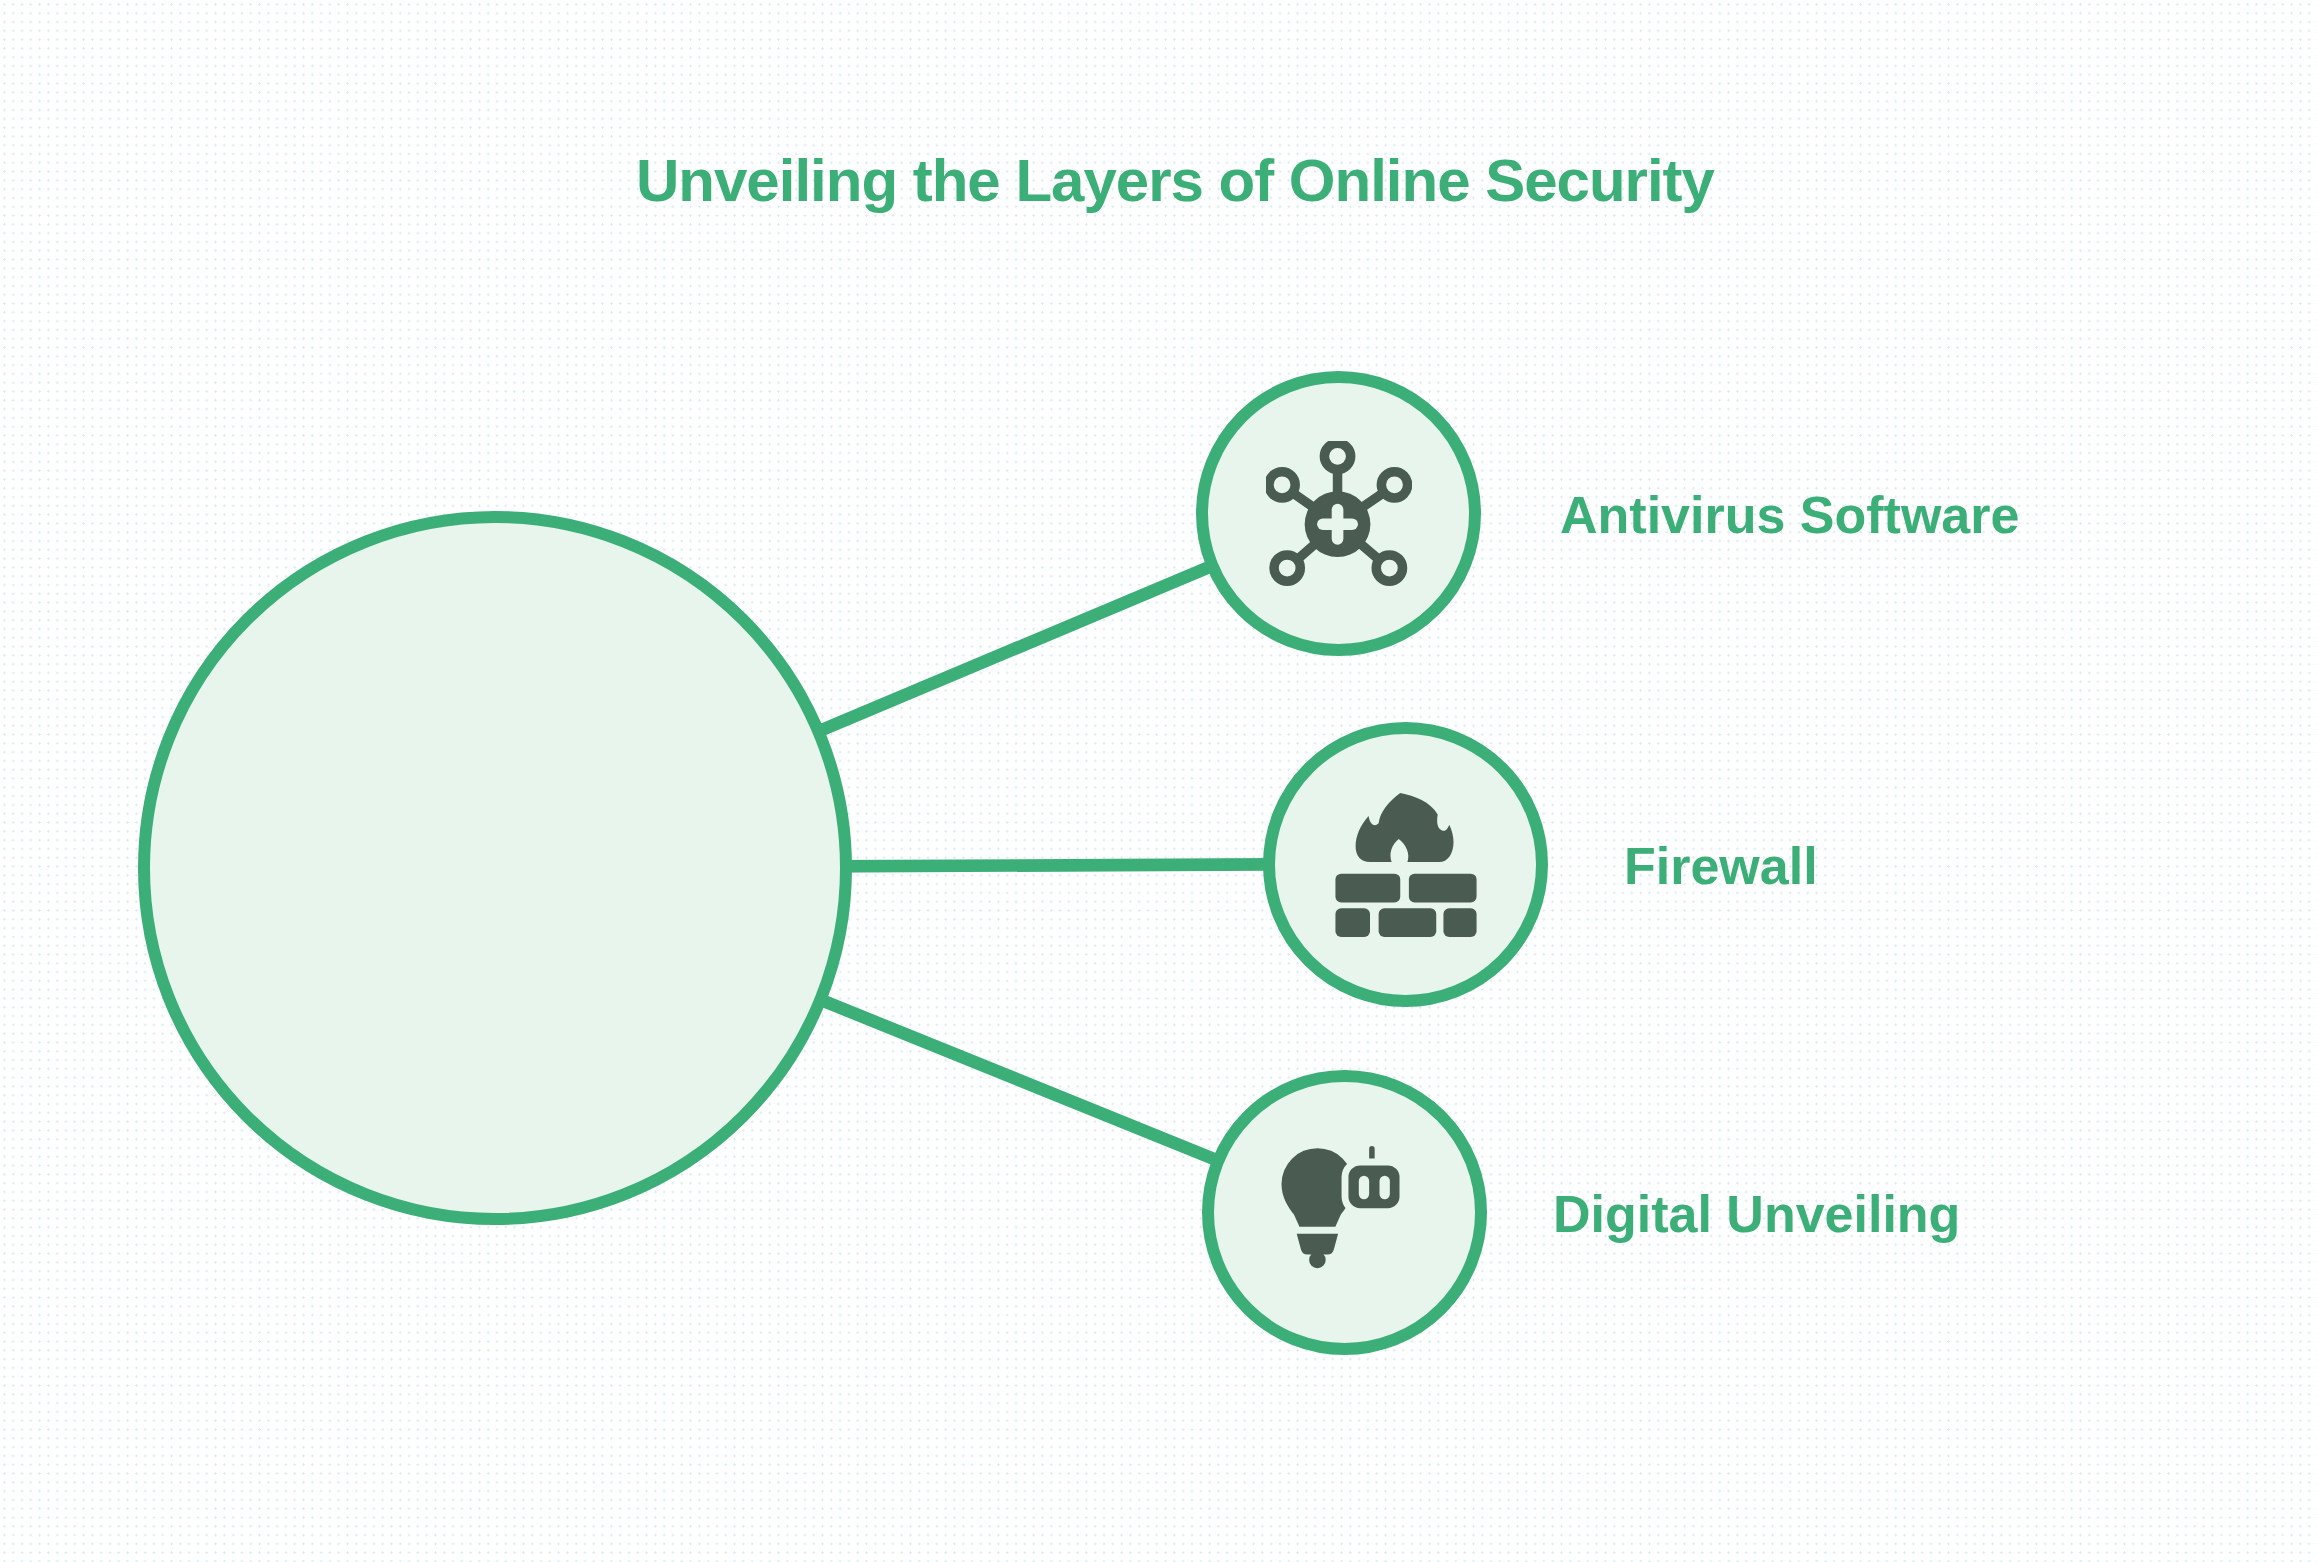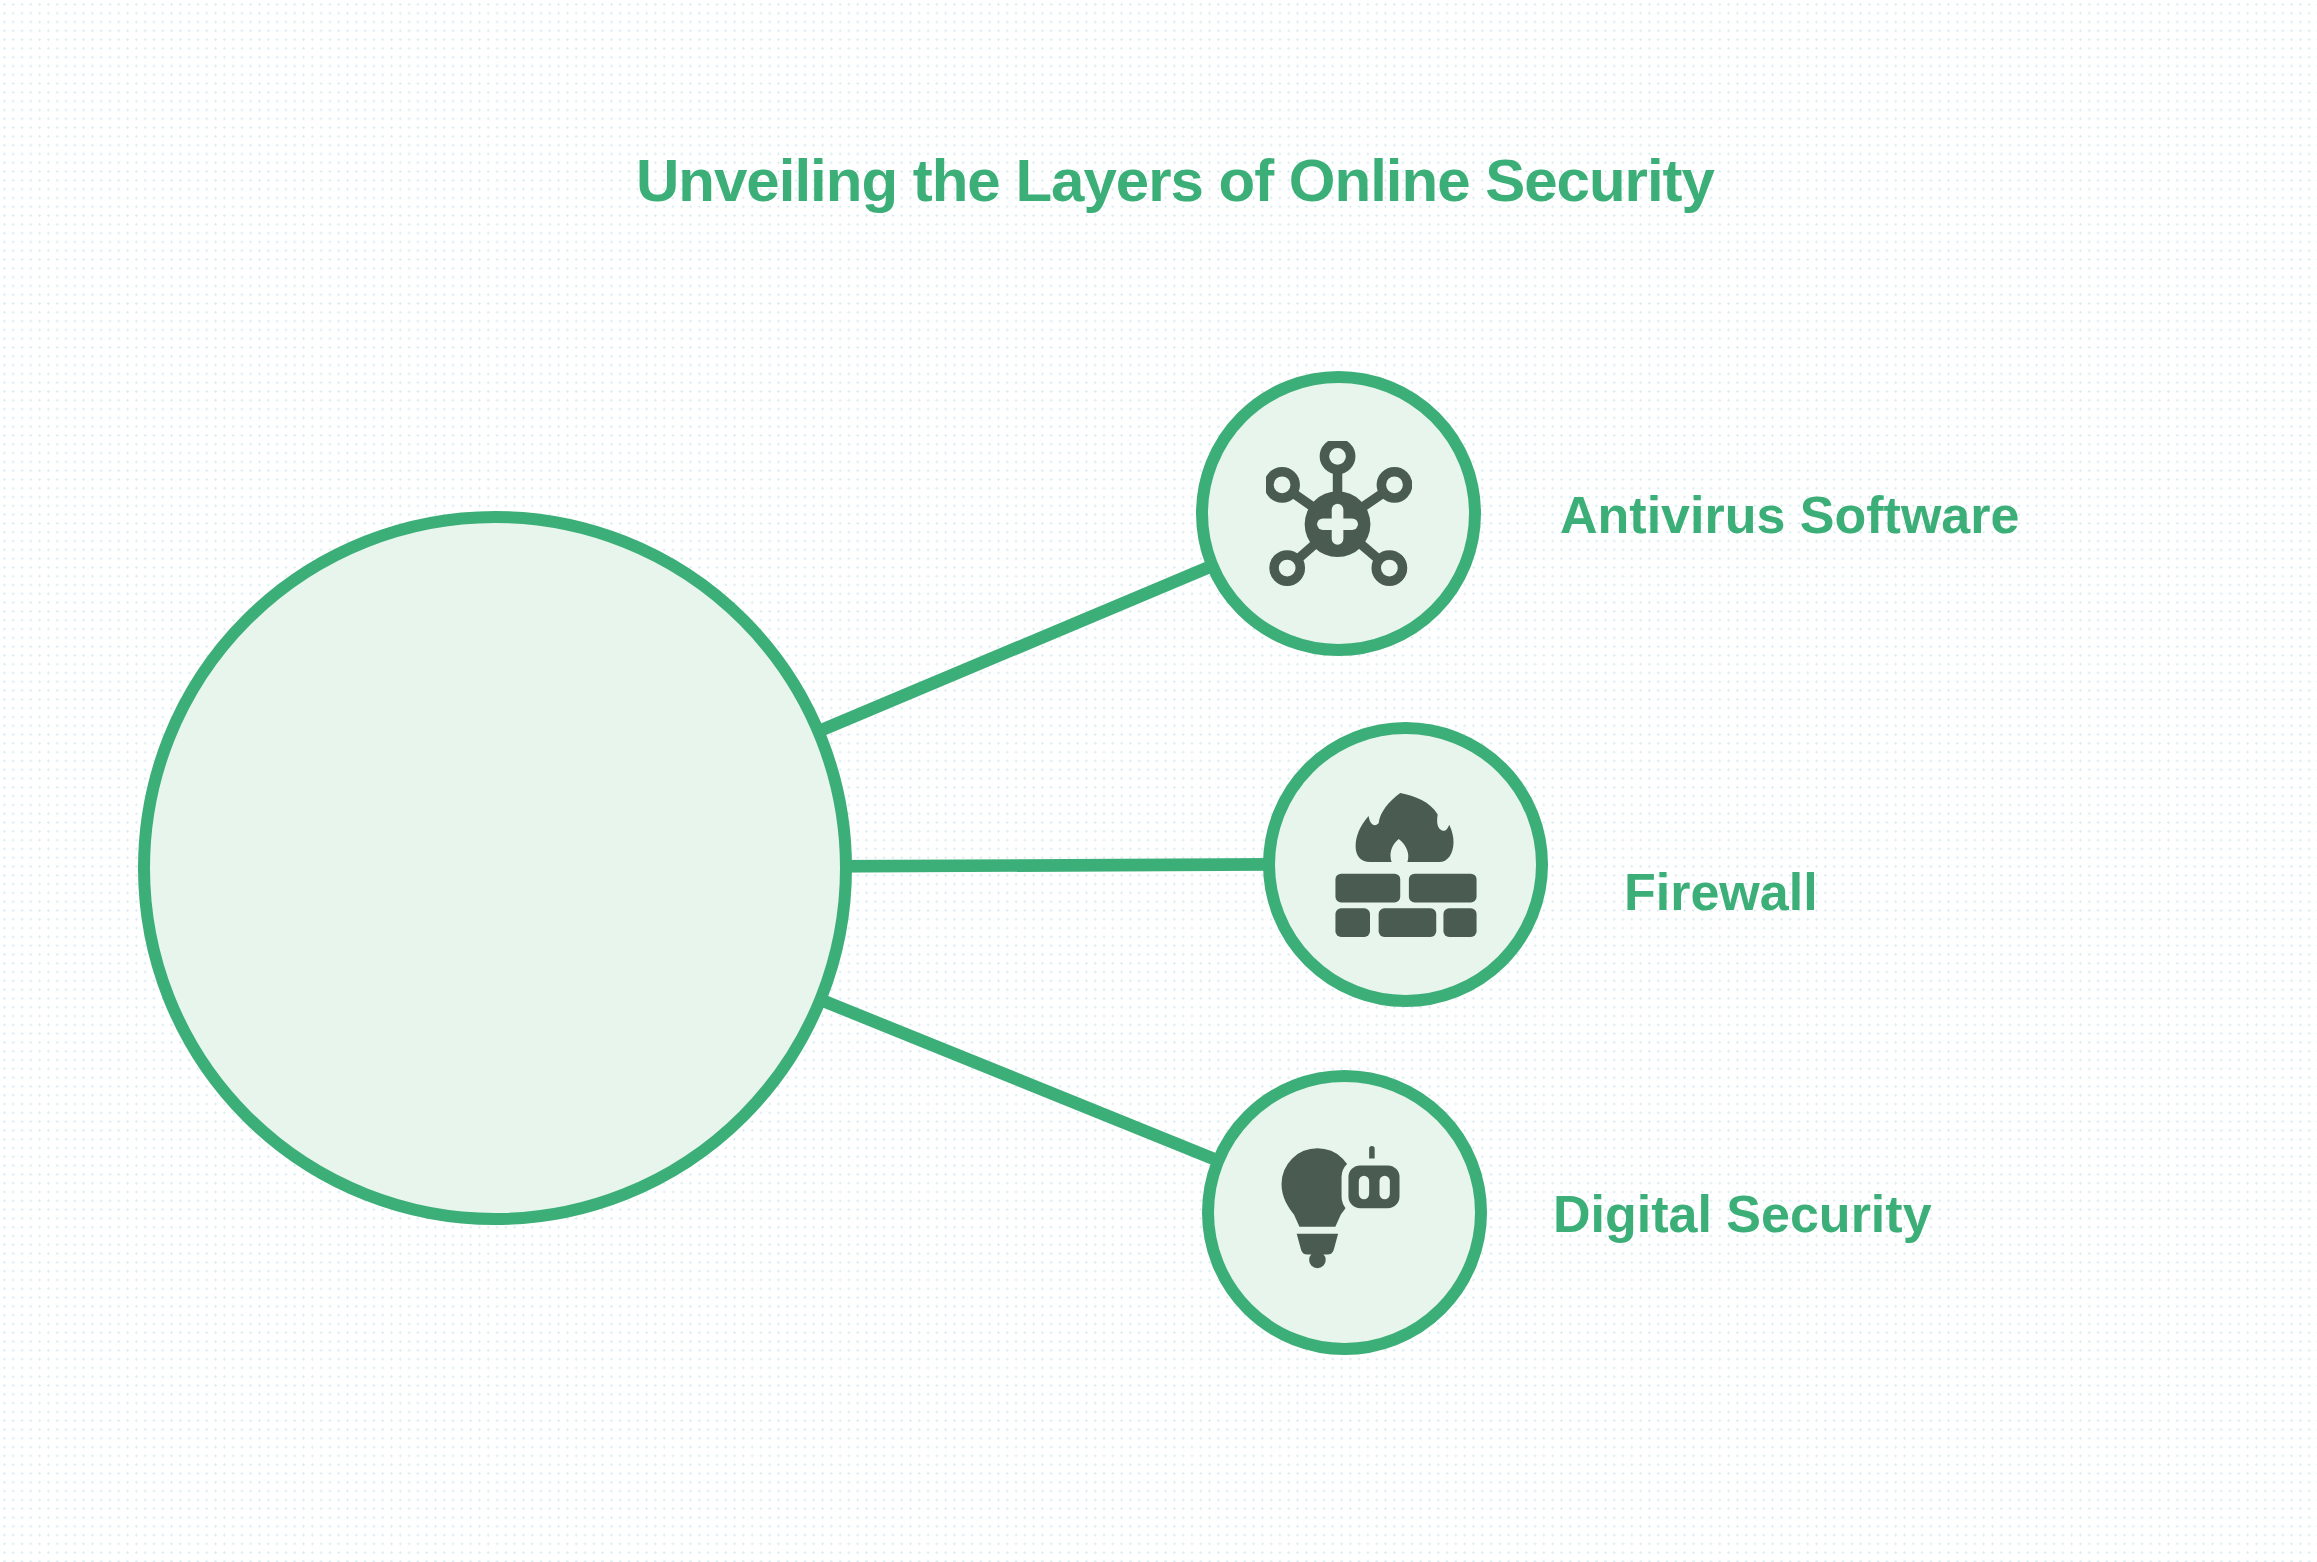--- a/index.html
+++ b/index.html
@@ -82,21 +82,21 @@
 
   .node-label {
     position: absolute;
     transform: translateY(-50%);
     font-size: 52px;
     font-weight: 700;
     color: #3caf78;
     white-space: nowrap;
   }
   .label-antivirus { left: 1560px; top: 515px; }
-  .label-firewall  { left: 1624px; top: 892px; }
+  .label-firewall  { left: 1624px; top: 866px; }
   .label-digital   { left: 1553px; top: 1214px; }
 
   .icon-svg { display: block; }
 </style>
 </head>
 <body>
 
 <div class="canvas">
 
   <h1 class="page-title">Unveiling the Layers of Online Security</h1>
@@ -179,16 +179,16 @@
       <g fill="#4a5b51" stroke="#e7f5ec" stroke-width="5">
         <rect x="65" y="1" width="9" height="18" rx="4.5"></rect>
         <rect x="50" y="15" width="42" height="36" rx="11"></rect>
       </g>
       <g fill="#e7f5ec">
         <rect x="60" y="25" width="7.5" height="17" rx="3.75"></rect>
         <rect x="75" y="25" width="7.5" height="17" rx="3.75"></rect>
       </g>
     </svg>
   </div>
-  <div class="node-label label-digital">Digital Security</div>
+  <div class="node-label label-digital">Digital Unveiling</div>
 
 </div>
 
 
 </body></html>

